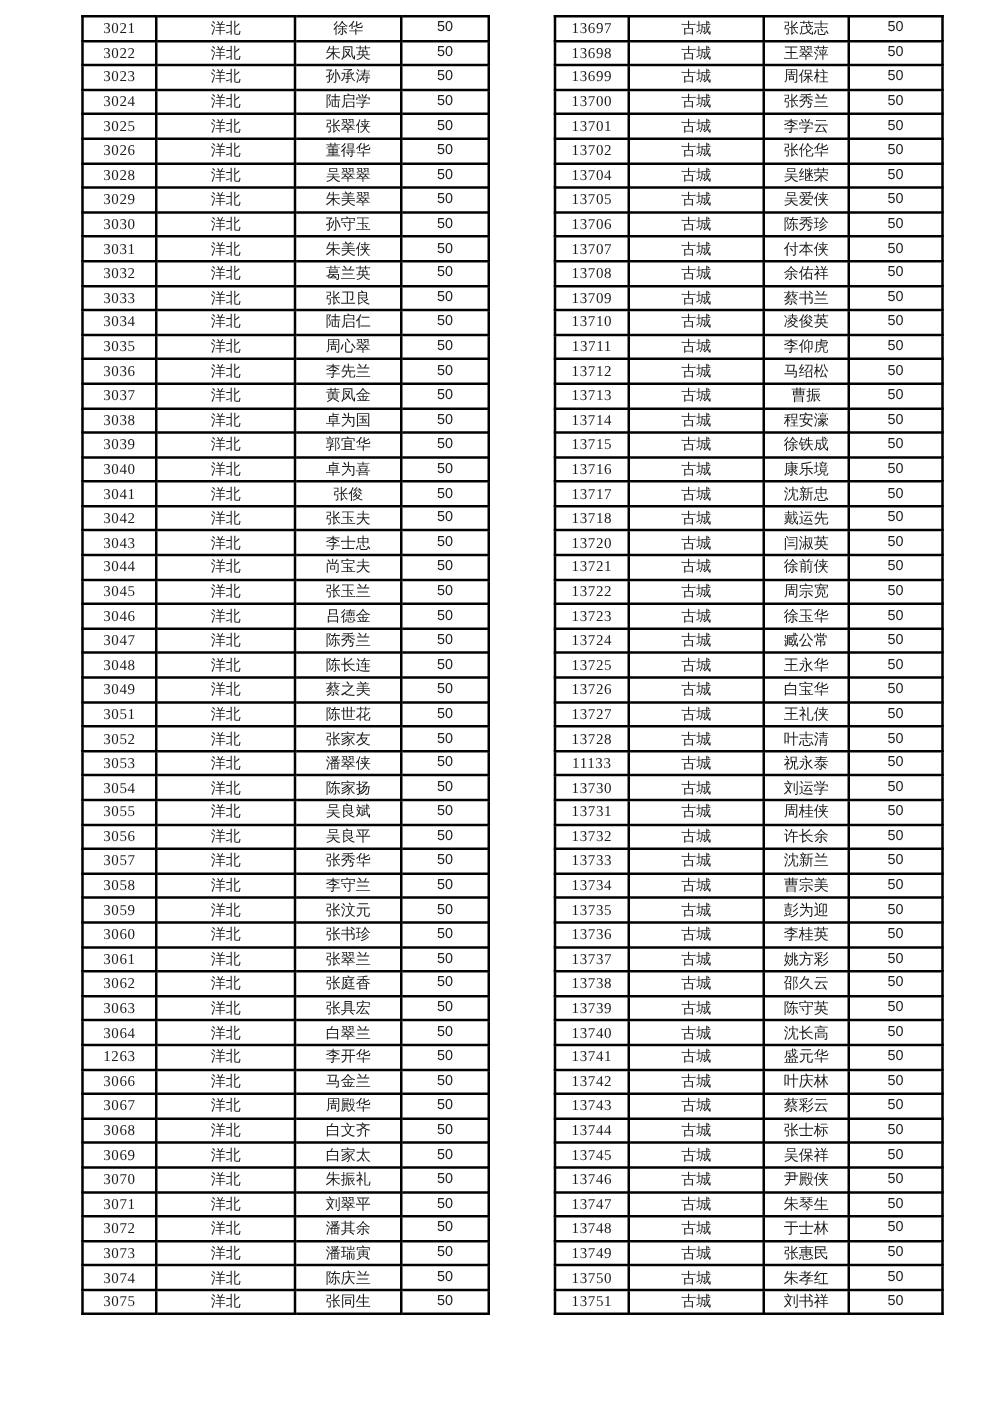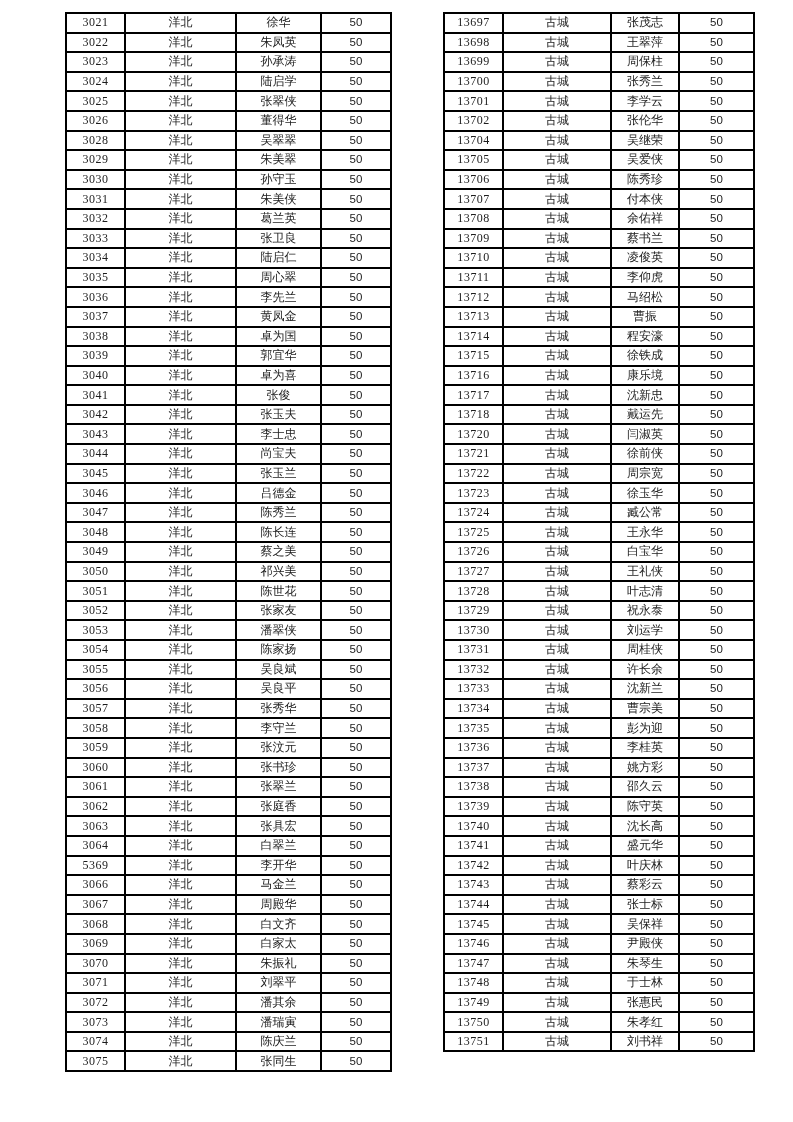--- a/index.html
+++ b/index.html
@@ -225,26 +225,20 @@
           <td class="name-cell">陈长连</td>
           <td class="score-cell">50</td>
         </tr>
         <tr>
           <td class="id-cell">3049</td>
           <td class="region-cell">洋北</td>
           <td class="name-cell">蔡之美</td>
           <td class="score-cell">50</td>
         </tr>
         <tr>
-          <td class="id-cell">3050</td>
-          <td class="region-cell">洋北</td>
-          <td class="name-cell">祁兴美</td>
-          <td class="score-cell">50</td>
-        </tr>
-        <tr>
           <td class="id-cell">3051</td>
           <td class="region-cell">洋北</td>
           <td class="name-cell">陈世花</td>
           <td class="score-cell">50</td>
         </tr>
         <tr>
           <td class="id-cell">3052</td>
           <td class="region-cell">洋北</td>
           <td class="name-cell">张家友</td>
           <td class="score-cell">50</td>
@@ -315,21 +309,21 @@
           <td class="name-cell">张具宏</td>
           <td class="score-cell">50</td>
         </tr>
         <tr>
           <td class="id-cell">3064</td>
           <td class="region-cell">洋北</td>
           <td class="name-cell">白翠兰</td>
           <td class="score-cell">50</td>
         </tr>
         <tr>
-          <td class="id-cell">5369</td>
+          <td class="id-cell">1263</td>
           <td class="region-cell">洋北</td>
           <td class="name-cell">李开华</td>
           <td class="score-cell">50</td>
         </tr>
         <tr>
           <td class="id-cell">3066</td>
           <td class="region-cell">洋北</td>
           <td class="name-cell">马金兰</td>
           <td class="score-cell">50</td>
         </tr>
@@ -572,21 +566,21 @@
           <td class="name-cell">王礼侠</td>
           <td class="score-cell">50</td>
         </tr>
         <tr>
           <td class="id-cell">13728</td>
           <td class="region-cell">古城</td>
           <td class="name-cell">叶志清</td>
           <td class="score-cell">50</td>
         </tr>
         <tr>
-          <td class="id-cell">13729</td>
+          <td class="id-cell">11133</td>
           <td class="region-cell">古城</td>
           <td class="name-cell">祝永泰</td>
           <td class="score-cell">50</td>
         </tr>
         <tr>
           <td class="id-cell">13730</td>
           <td class="region-cell">古城</td>
           <td class="name-cell">刘运学</td>
           <td class="score-cell">50</td>
         </tr>

